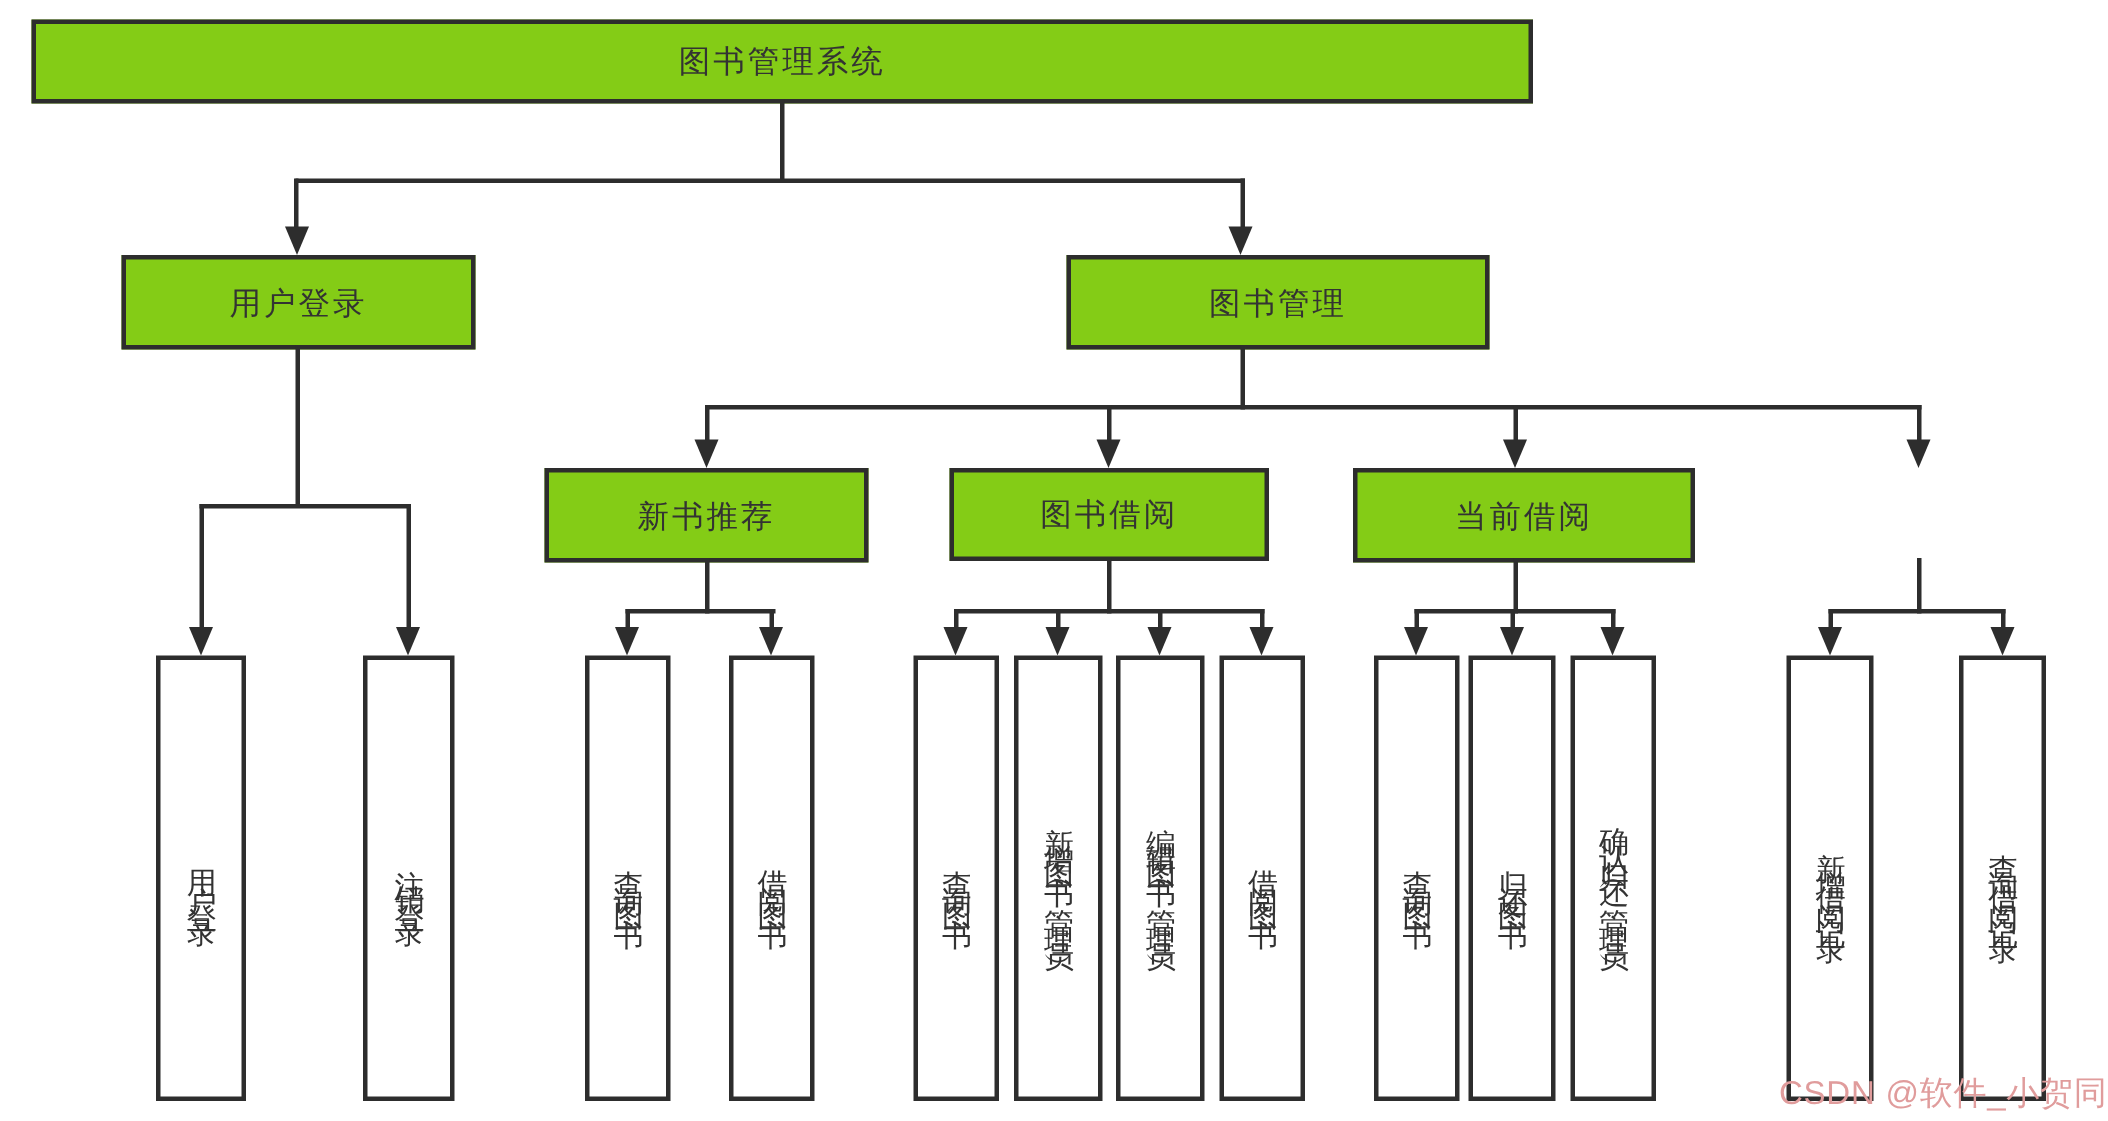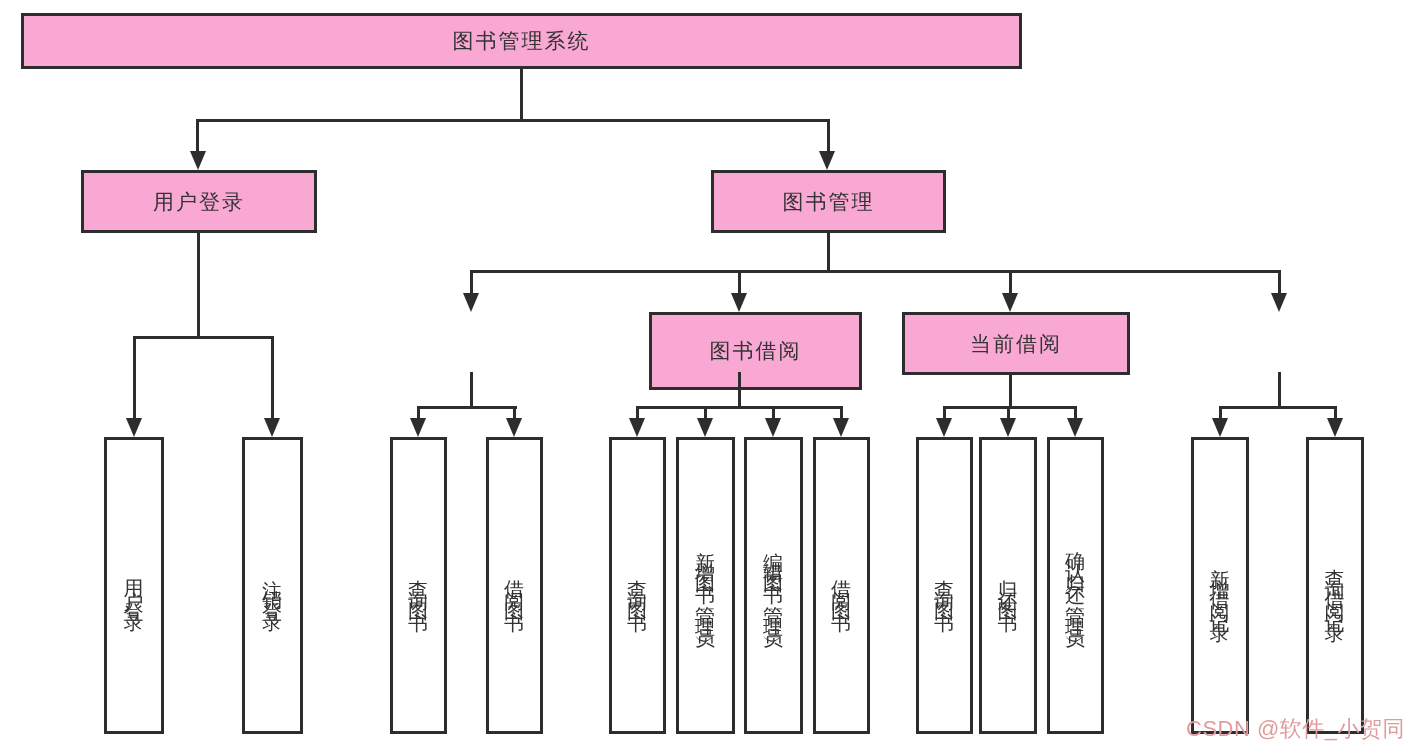--- a/index.html
+++ b/index.html
@@ -7,21 +7,21 @@
     --text-color:#333333;
     --watermark-color:#e09c9c;
   }
   html,body{margin:0;padding:0;background:#ffffff;}
   body{font-family:"Liberation Sans","DejaVu Sans",sans-serif;}
   #stage{
     position:relative;width:1405px;height:747px;background:#ffffff;overflow:hidden;
   }
   .hbox{
     position:absolute;box-sizing:border-box;border:3px solid var(--line-color);
-    background:#f9a8d4;display:flex;align-items:center;justify-content:center;
+    background:#84cc16;display:flex;align-items:center;justify-content:center;
     font-size:21px;letter-spacing:2px;color:var(--text-color);white-space:nowrap;
   }
   .vbox{
     position:absolute;box-sizing:border-box;border:3px solid var(--line-color);
     background:#fff;display:flex;align-items:center;justify-content:center;
   }
   .vtext{
     writing-mode:vertical-rl;text-orientation:mixed;
     font-size:20px;line-height:1;letter-spacing:11px;color:var(--text-color);
     white-space:nowrap;
@@ -44,26 +44,29 @@
 <div id="stage">
 
   <div class="hbox" style="left:21px;top:13px;width:1001px;height:56px;">
     <span>图书管理系统</span>
   </div>
 
   <div class="hbox" style="left:81px;top:170px;width:236px;height:63px;">
     <span>用户登录</span>
   </div>
 
-  <div class="hbox" style="left:711px;top:170px;width:235px;height:63px;">
+  <div class="hbox" style="left:711px;top:170px;width:282px;height:63px;">
     <span>图书管理</span>
   </div>
 
+  <div class="hbox" style="left:363px;top:312px;width:216px;height:63px;">
+    <span>新书推荐</span>
+  </div>
 
-  <div class="hbox" style="left:633px;top:312px;width:213px;height:78px;margin-left:16px;">
+  <div class="hbox" style="left:633px;top:312px;width:213px;height:62px;">
     <span>图书借阅</span>
   </div>
 
   <div class="hbox" style="left:902px;top:312px;width:228px;height:63px;">
     <span>当前借阅</span>
   </div>
 
 
   <div class="vbox" style="left:104px;top:437px;width:60px;height:297px;">
     <span class="vtext">用户登录</span>

